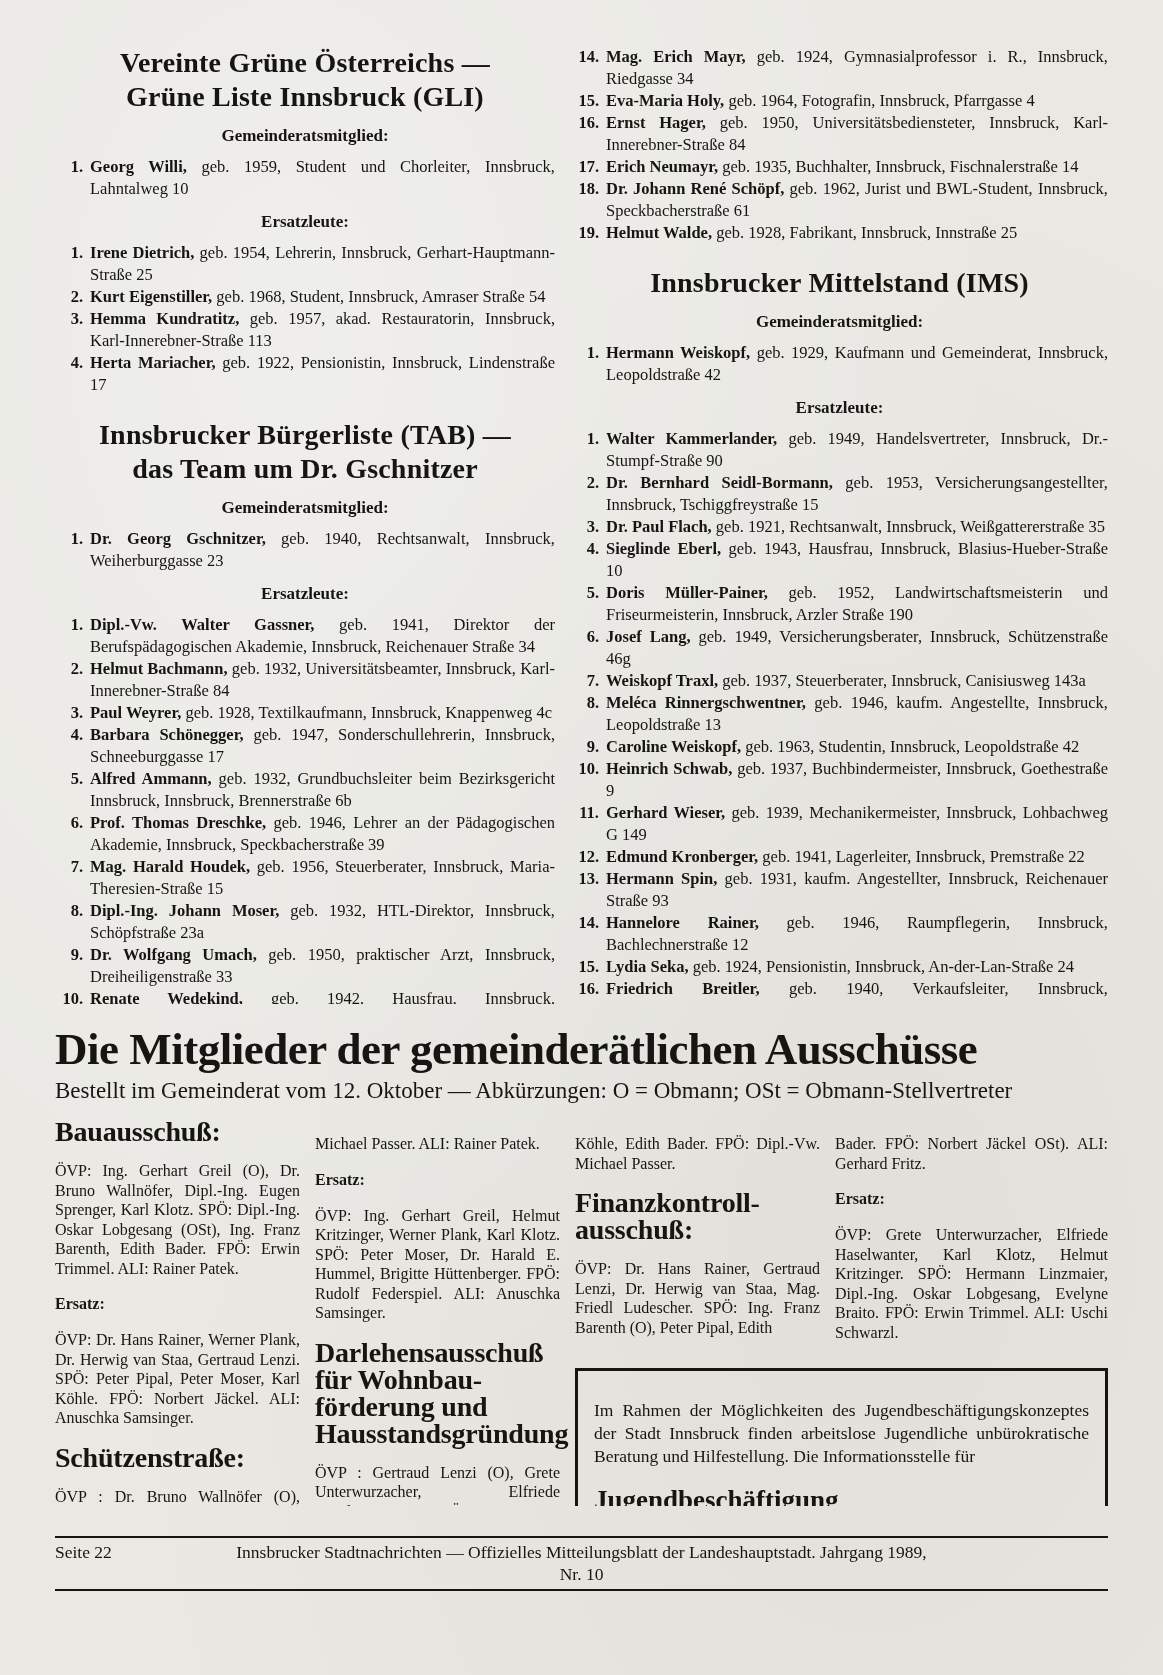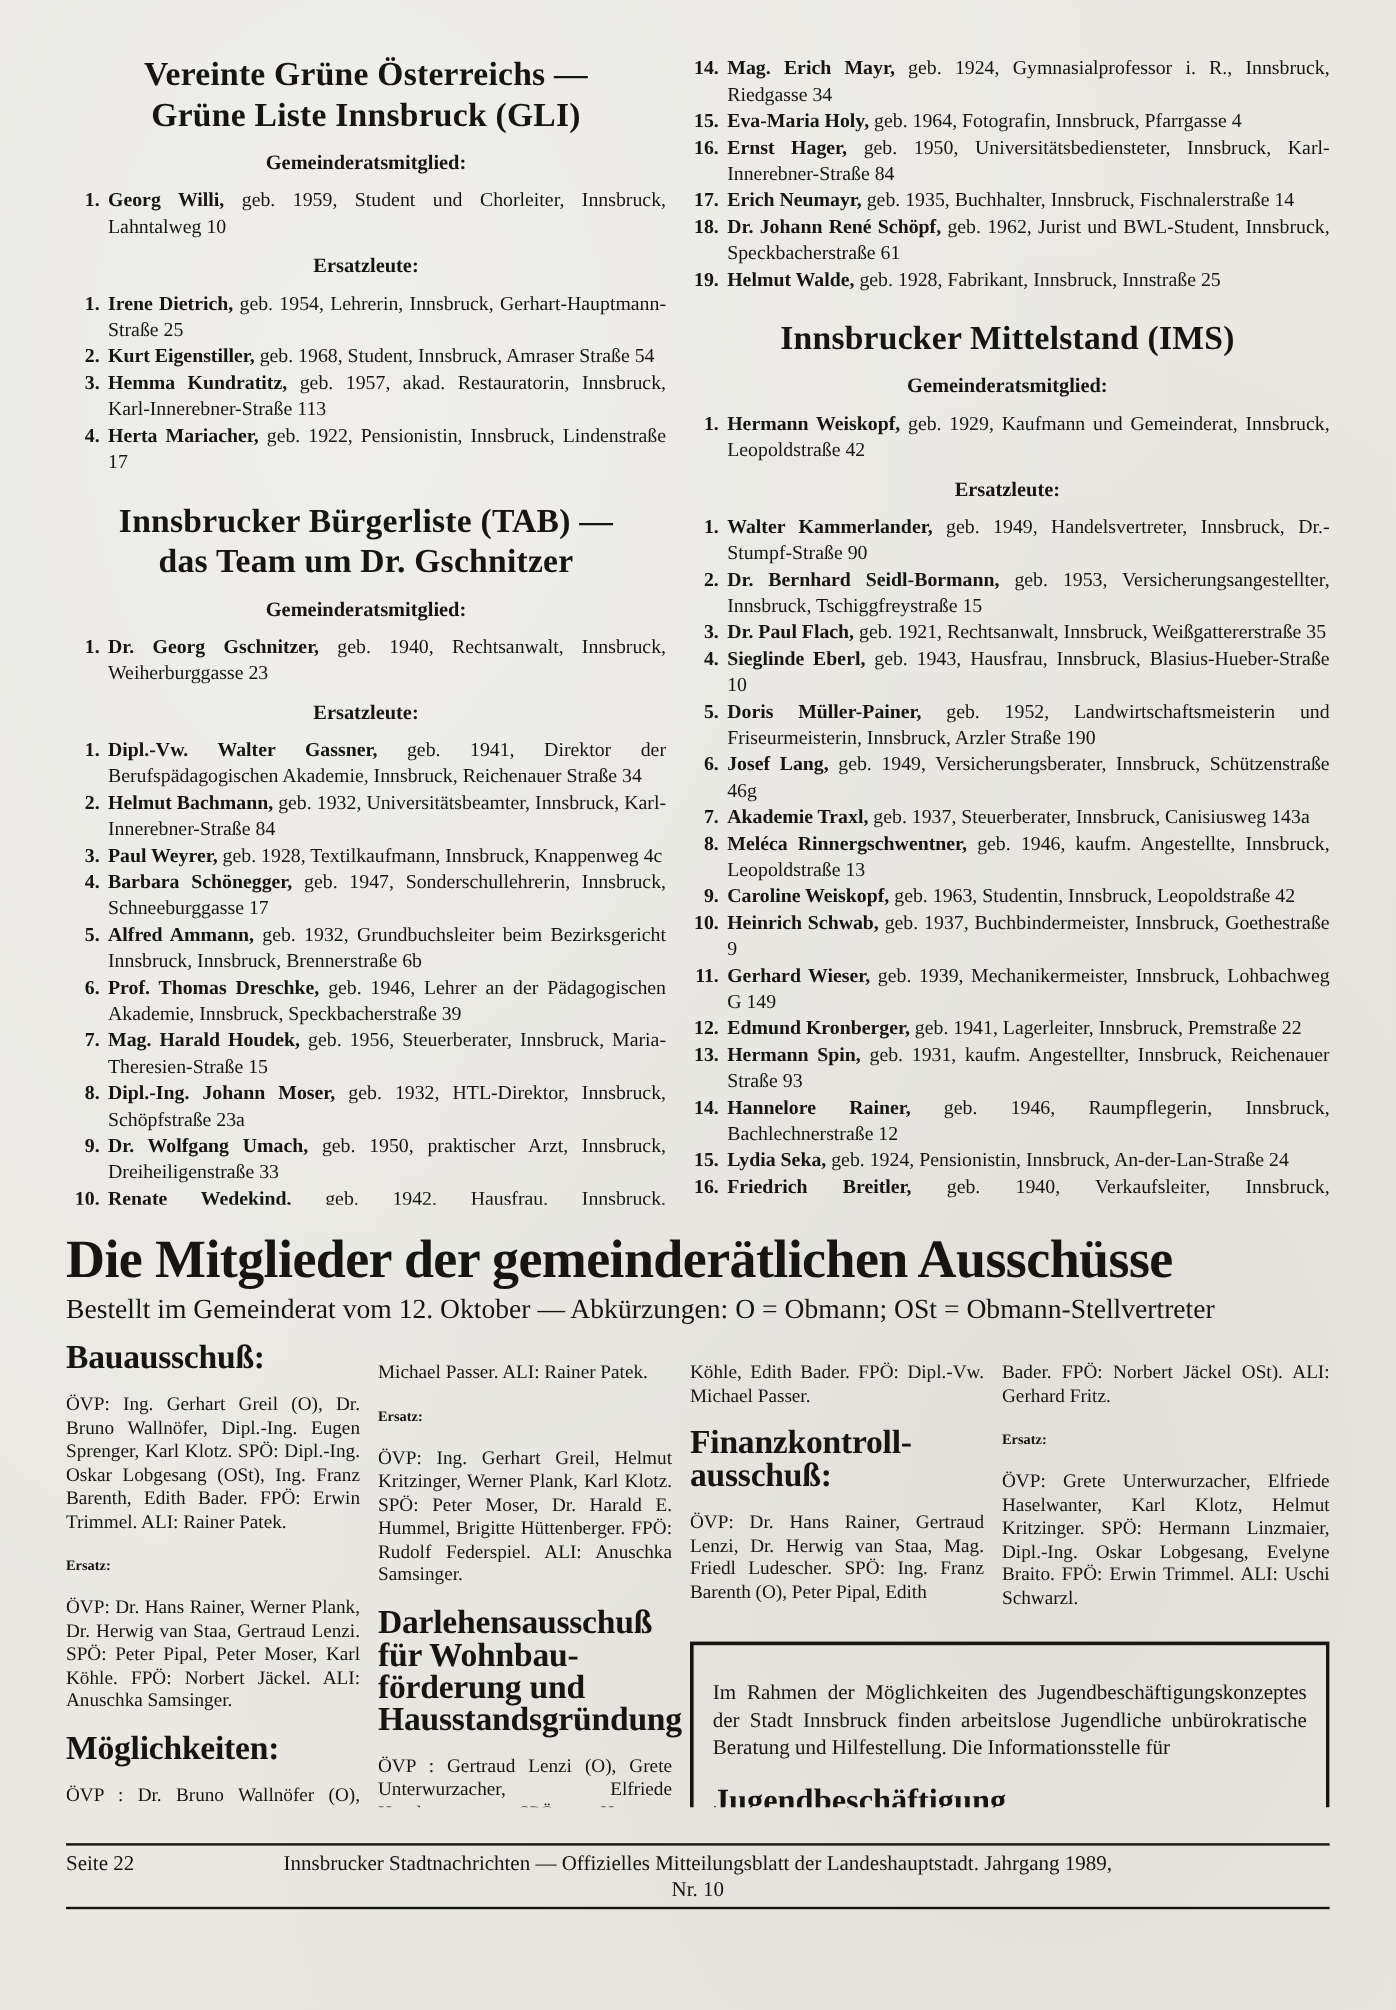--- a/index.html
+++ b/index.html
@@ -50,21 +50,21 @@
   .brow { display: flex; gap: 15px; }
   .bcol3 { width: 245px; flex: none; }
   .bcol4 { flex: 1; min-width: 0; }
 
   .c-head {
     font-size: 28px; font-weight: bold; line-height: 27px;
     margin: 8px 0 4px 0; white-space: pre-line; letter-spacing: -0.2px;
   }
   .c-head.first { margin-top: 0; }
   .c-para { font-size: 16px; line-height: 19.5px; text-align: justify; }
-  .c-label { font-size: 12px; font-weight: bold; line-height: 20px; margin: 3px 0 1px 0; }
+  .c-label { font-size: 16px; font-weight: bold; line-height: 20px; margin: 3px 0 1px 0; }
 
   .jugend-box {
     border: 3px solid #161511;
     margin-top: 10px;
     padding: 10px 16px 12px 16px;
   }
   .box-para { font-size: 17.5px; line-height: 23px; text-align: justify; }
   .box-head { font-size: 27px; font-weight: bold; line-height: 31px; margin: 7px 0 2px 0; }
 
   
@@ -266,21 +266,21 @@
               <span class="t"><span class="name">Doris Müller-Painer,</span><span> geb. 1952, Landwirtschaftsmeisterin und Friseurmeisterin, Innsbruck, Arzler Straße 190</span></span>
             </div>
 
             <div class="entry">
               <span class="n">6.</span>
               <span class="t"><span class="name">Josef Lang,</span><span> geb. 1949, Versicherungsberater, Innsbruck, Schützenstraße 46g</span></span>
             </div>
 
             <div class="entry">
               <span class="n">7.</span>
-              <span class="t"><span class="name">Akademie Traxl,</span><span> geb. 1937, Steuerberater, Innsbruck, Canisiusweg 143a</span></span>
+              <span class="t"><span class="name">Weiskopf Traxl,</span><span> geb. 1937, Steuerberater, Innsbruck, Canisiusweg 143a</span></span>
             </div>
 
             <div class="entry">
               <span class="n">8.</span>
               <span class="t"><span class="name">Meléca Rinnergschwentner,</span><span> geb. 1946, kaufm. Angestellte, Innsbruck, Leopoldstraße 13</span></span>
             </div>
 
             <div class="entry">
               <span class="n">9.</span>
               <span class="t"><span class="name">Caroline Weiskopf,</span><span> geb. 1963, Studentin, Innsbruck, Leopoldstraße 42</span></span>
@@ -330,21 +330,21 @@
   <h1 class="main-headline">Die Mitglieder der gemeinderätlichen Ausschüsse</h1>
   <div class="main-sub">Bestellt im Gemeinderat vom 12. Oktober — Abkürzungen: O = Obmann; OSt = Obmann-Stellvertreter</div>
 
   <div class="bottom-section">
 
     <div class="bcol1">
       <h3 class="c-head first">Bauausschuß:</h3>
       <p class="c-para">ÖVP: Ing. Gerhart Greil (O), Dr. Bruno Wallnöfer, Dipl.-Ing. Eugen Sprenger, Karl Klotz. SPÖ: Dipl.-Ing. Oskar Lobgesang (OSt), Ing. Franz Barenth, Edith Bader. FPÖ: Erwin Trimmel. ALI: Rainer Patek.</p>
       <div class="c-label">Ersatz:</div>
       <p class="c-para">ÖVP: Dr. Hans Rainer, Werner Plank, Dr. Herwig van Staa, Gertraud Lenzi. SPÖ: Peter Pipal, Peter Moser, Karl Köhle. FPÖ: Norbert Jäckel. ALI: Anuschka Samsinger.</p>
-      <h3 class="c-head">Möglichkeiten:</h3>
+      <h3 class="c-head">Schützenstraße:</h3>
       <p class="c-para">ÖVP : Dr. Bruno Wallnöfer (O), Dipl.-Ing. Eugen Sprenger, Ing. Artur Krasovic, Mag. Hermann Girstmair. SPÖ: Rudolf Krebs (OSt), Dr. Josef Rettenmoser, Karl Köhle. FPÖ: Dipl.-Vw.</p>
     </div>
 
     <div class="bcol2">
       <p class="c-para">Michael Passer. ALI: Rainer Patek.</p>
       <div class="c-label">Ersatz:</div>
       <p class="c-para">ÖVP: Ing. Gerhart Greil, Helmut Kritzinger, Werner Plank, Karl Klotz. SPÖ: Peter Moser, Dr. Harald E. Hummel, Brigitte Hüttenberger. FPÖ: Rudolf Federspiel. ALI: Anuschka Samsinger.</p>
       <h3 class="c-head">Darlehensausschuß
 für Wohnbau-
 förderung und

